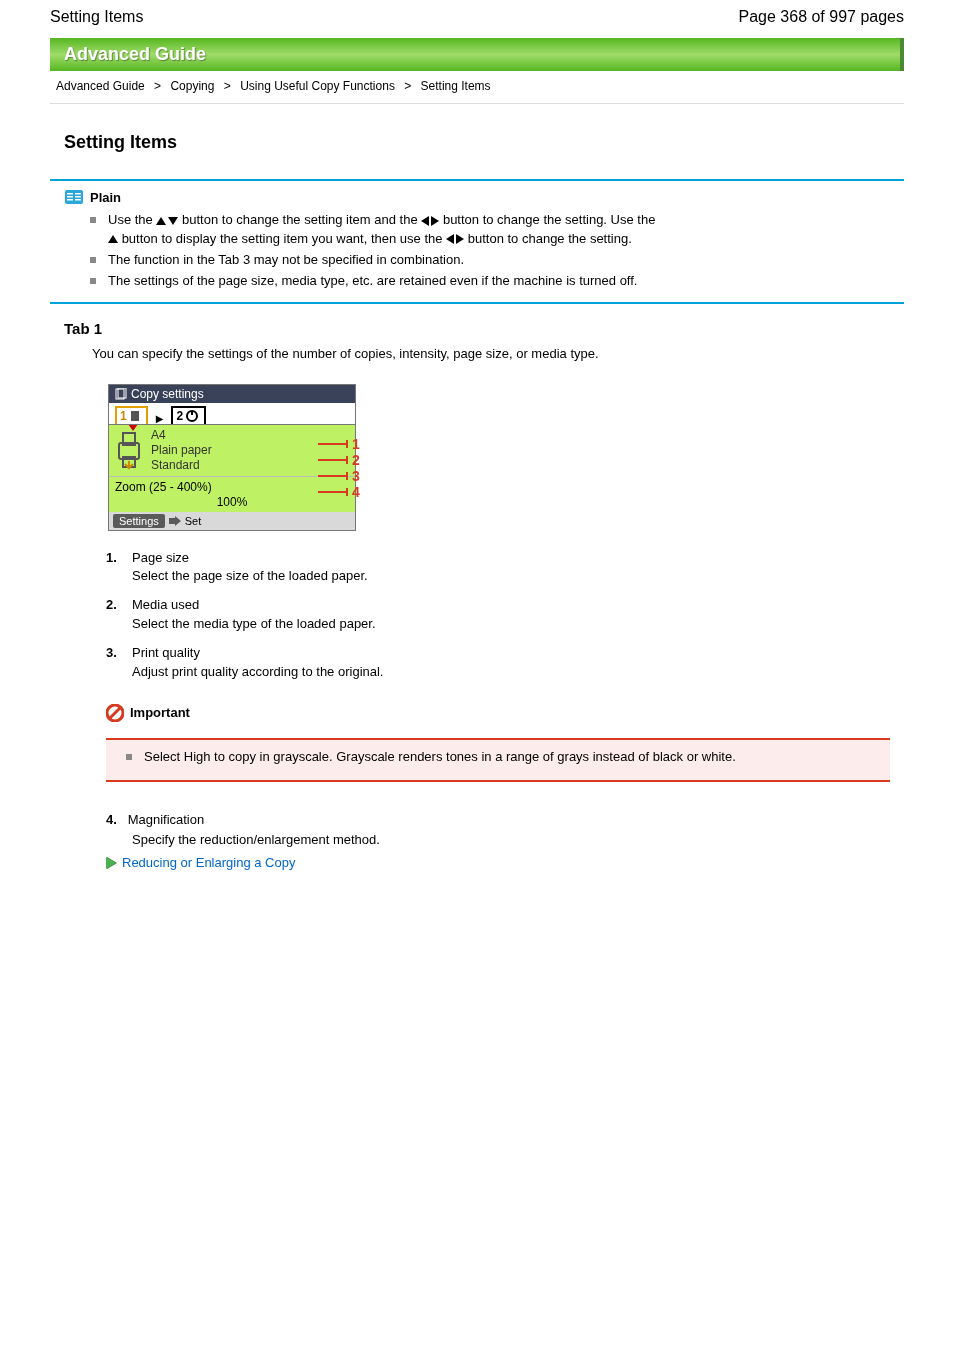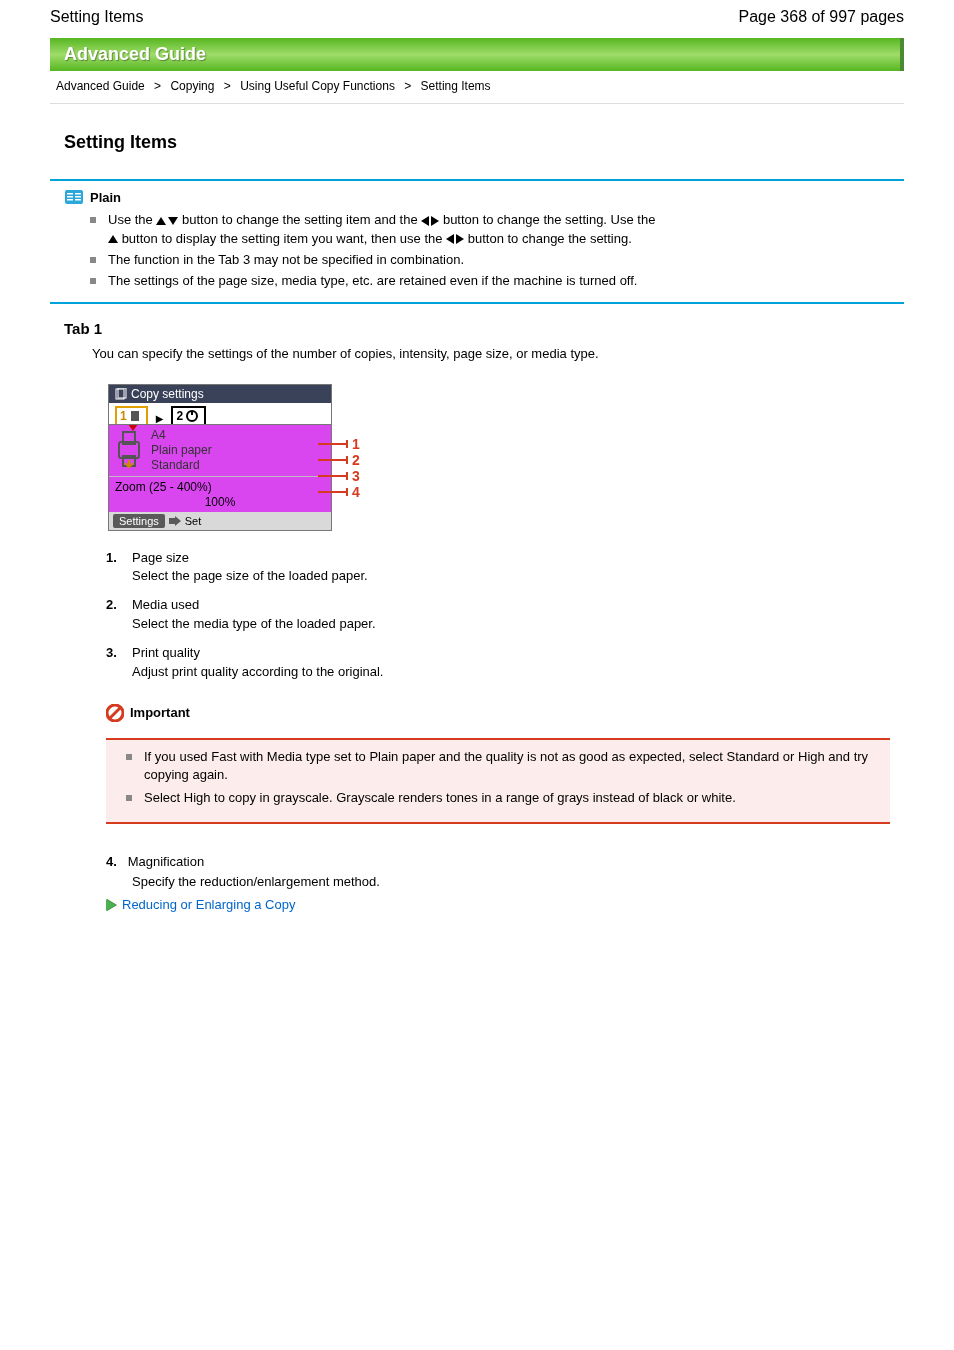--- a/index.html
+++ b/index.html
@@ -86,22 +86,22 @@
     line-height: 1.4;
   }
   .screenshot {
     margin: 20px 0 0 44px;
     width: 268px;
     font-family: Arial, sans-serif;
     position: relative;
   }
   .ss-inner {
     border: 1px solid #777;
-    background: #d946ef;
-    width: 224px;
+    background: #bef264;
+    width: 248px;
   }
   .ss-titlebar {
     background: #3a425a;
     color: #fff;
     font-size: 12px;
     padding: 2px 6px;
     display: flex;
     align-items: center;
     gap: 4px;
   }
@@ -132,21 +132,21 @@
   .ss-tab .num { font-weight: bold; }
   .ss-tri { margin: 0 2px; color: #000; font-size: 10px; }
   .ss-body {
     border-top: 1px solid #777;
     position: relative;
   }
   .ss-paper-block {
     display: flex;
     padding: 3px 6px 3px 6px;
     gap: 8px;
-    align-items: flex-start;
+    align-items: center;
   }
   .ss-paper-lines { font-size: 12px; line-height: 15px; color: #333; }
   .ss-zoom {
     border-top: 1px solid #bbb;
     padding: 3px 6px 1px 6px;
     text-align: left;
     font-size: 12px;
   }
   .ss-zoom-val { text-align: center; font-size: 12px; padding-bottom: 3px; }
   .ss-footer {
@@ -403,21 +403,20 @@
     <div class="important-block">
       <div class="important-head">
         <svg width="18" height="18" viewBox="0 0 18 18">
           <circle cx="9" cy="9" r="8" fill="none" stroke="#d63b1f" stroke-width="3"></circle>
           <line x1="3" y1="15" x2="15" y2="3" stroke="#d63b1f" stroke-width="3"></line>
         </svg>
         <span>Important</span>
       </div>
       <div class="important-box">
         <ul>
-          <li>If you used Fast with Media type set to Plain paper and the quality is not as good as expected, select Standard or High and try copying again.</li>
           <li>Select High to copy in grayscale. Grayscale renders tones in a range of grays instead of black or white.</li>
         </ul>
       </div>
     </div>
 
     <div class="magnify-line">
       <span class="legend-num" style="display:inline-block">4.</span>
       <span>Magnification</span><br>
       <span style="padding-left:26px; display:inline-block">Specify the reduction/enlargement method.</span>
     </div>

